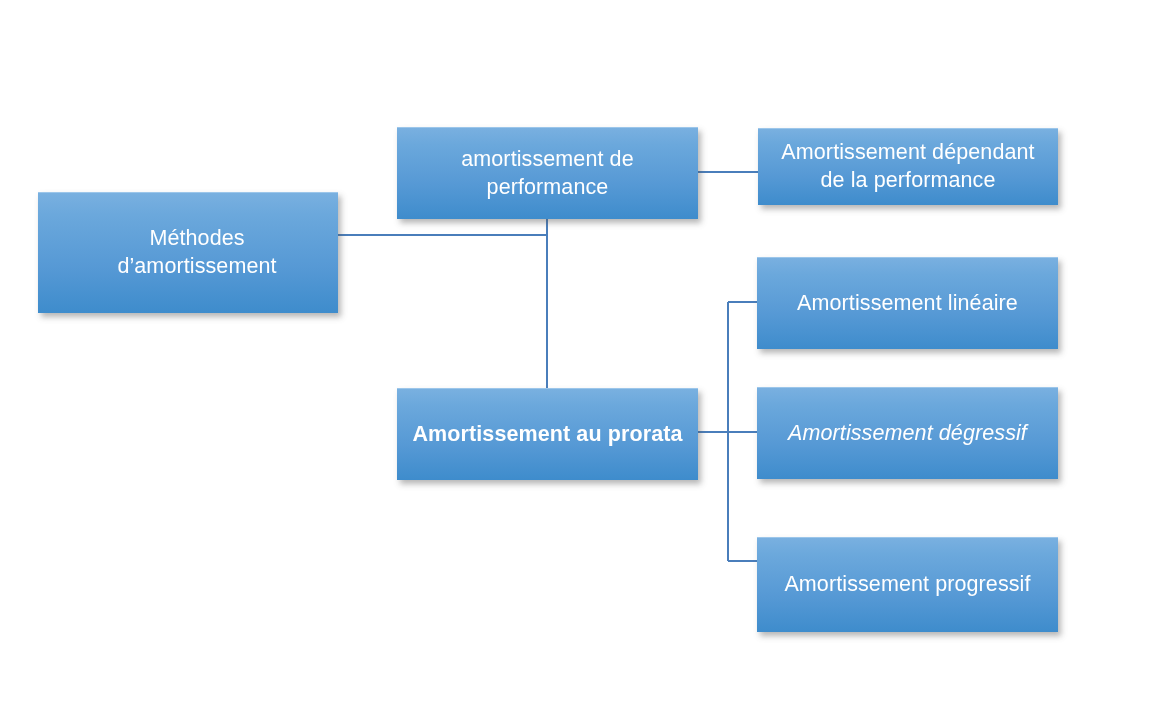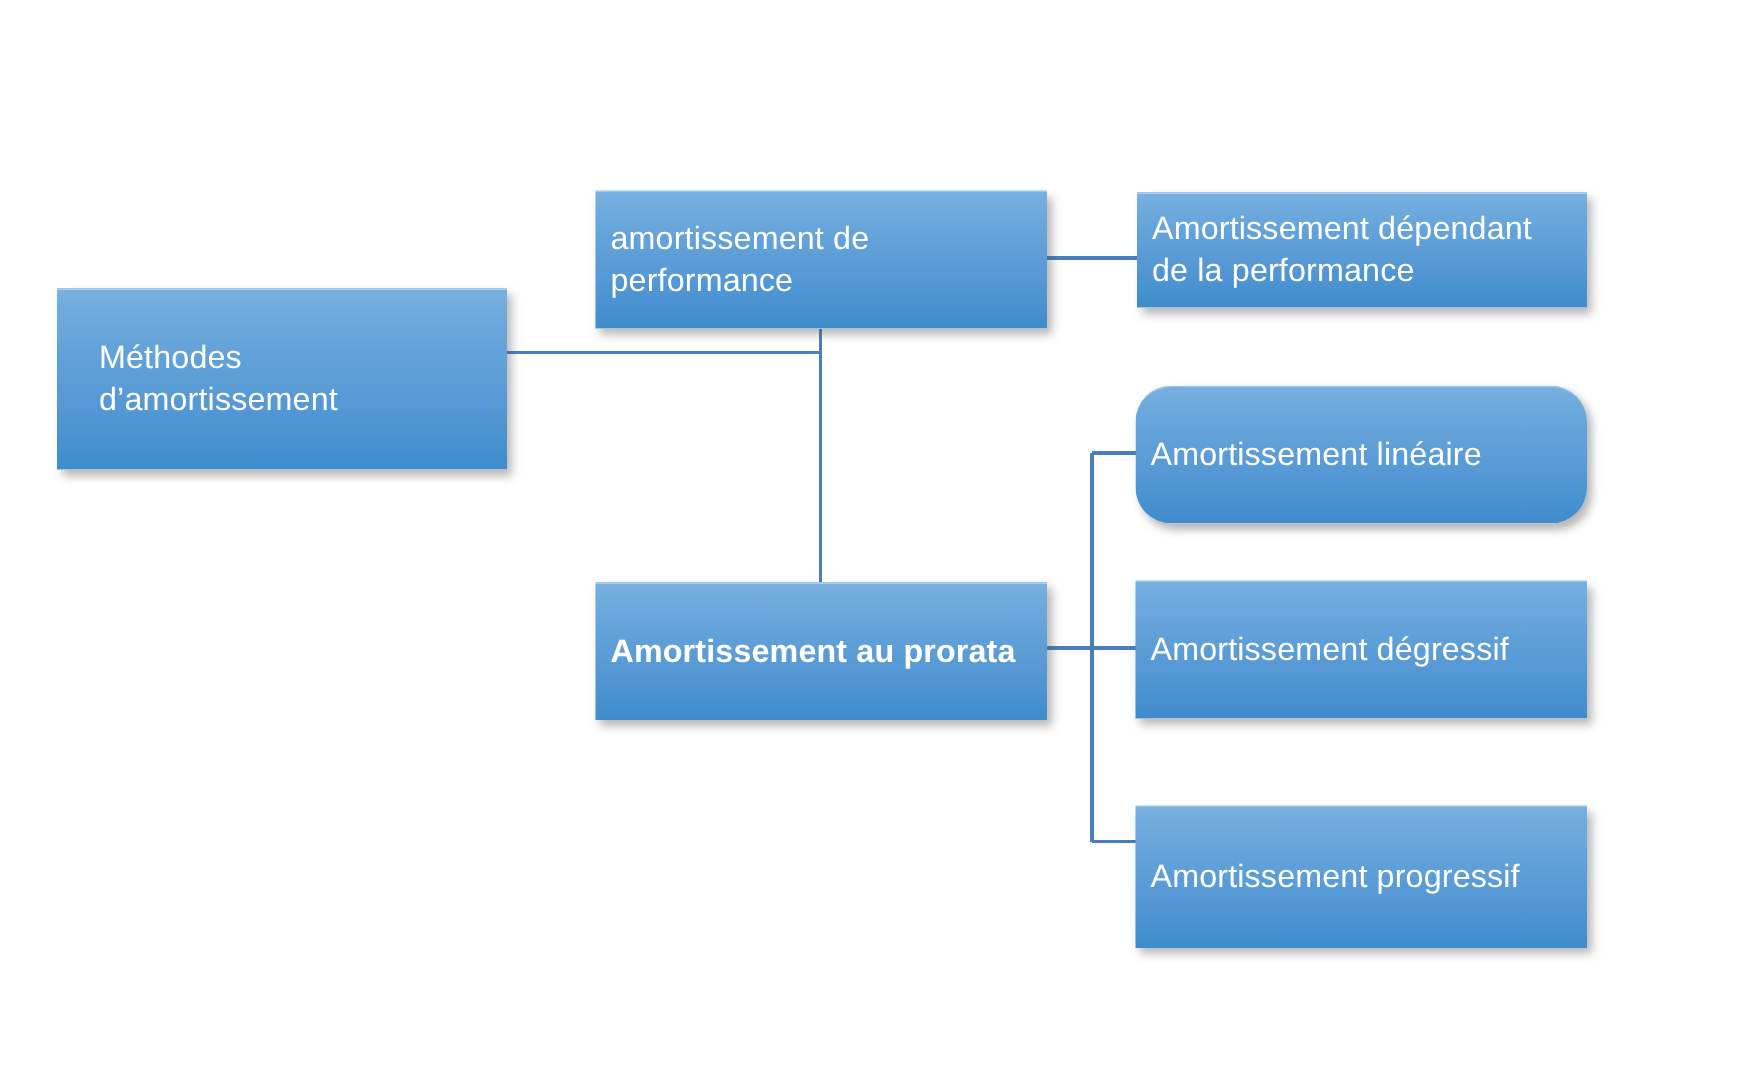--- a/index.html
+++ b/index.html
@@ -28,41 +28,42 @@
     pointer-events: none;
   }
 
   
   .node {
     position: absolute;
     box-sizing: border-box;
     display: flex;
     align-items: center;
     justify-content: center;
+    text-align: center;
     color: #ffffff;
     background: linear-gradient(to bottom, #79B0E0 0%, #6BA8DC 18%, #5699D5 62%, #3E8CCC 100%);
     border-top: 1px solid #9CC6EA;
     box-shadow: 3px 4px 6px rgba(80, 80, 80, 0.42);
     font-size: 21.5px;
     line-height: 1.28;
     letter-spacing: 0.1px;
     padding: 2px 10px;
   }
   .node .label {
     display: block;
     width: 100%;
   }
 
   
   #node-root        { left: 38px;  top: 192px; width: 300px; height: 121px; padding-left: 28px; }
   #node-perf        { left: 397px; top: 127px; width: 301px; height: 92px; }
   #node-dependant   { left: 758px; top: 128px; width: 300px; height: 77px; }
   #node-prorata     { left: 397px; top: 388px; width: 301px; height: 92px; font-weight: bold; }
-  #node-lineaire    { left: 757px; top: 257px; width: 301px; height: 92px; border-radius: 24px; }
-  #node-degressif   { left: 757px; top: 387px; width: 301px; height: 92px; }
+  #node-lineaire    { left: 757px; top: 257px; width: 301px; height: 92px; }
+  #node-degressif   { left: 757px; top: 387px; width: 301px; height: 92px; font-style: italic; }
   #node-progressif  { left: 757px; top: 513px; width: 301px; height: 95px; margin-top: 24px; }
 </style>
 </head>
 <body>
 
 <div id="canvas">
 
   <svg id="connectors" viewBox="0 0 1168 722" width="1168" height="722" xmlns="http://www.w3.org/2000/svg">
     <g stroke="#4A7EBB" stroke-width="2.2" fill="none" shape-rendering="crispEdges">
 

